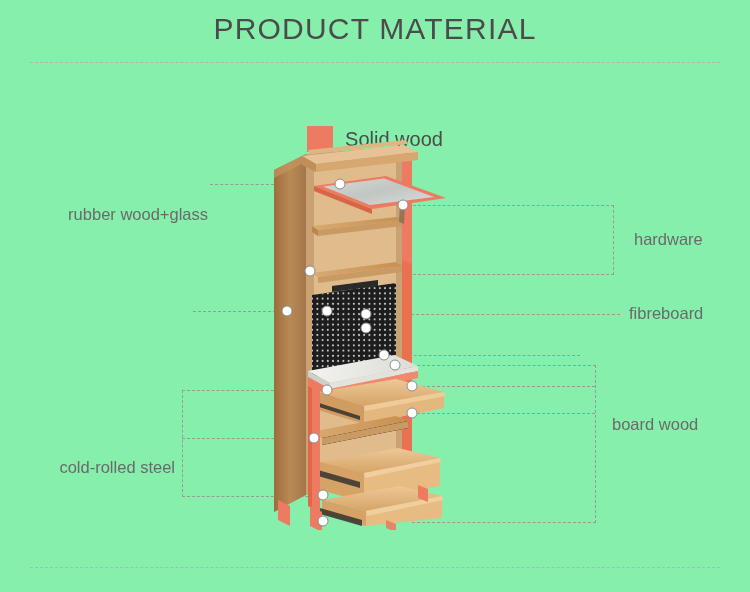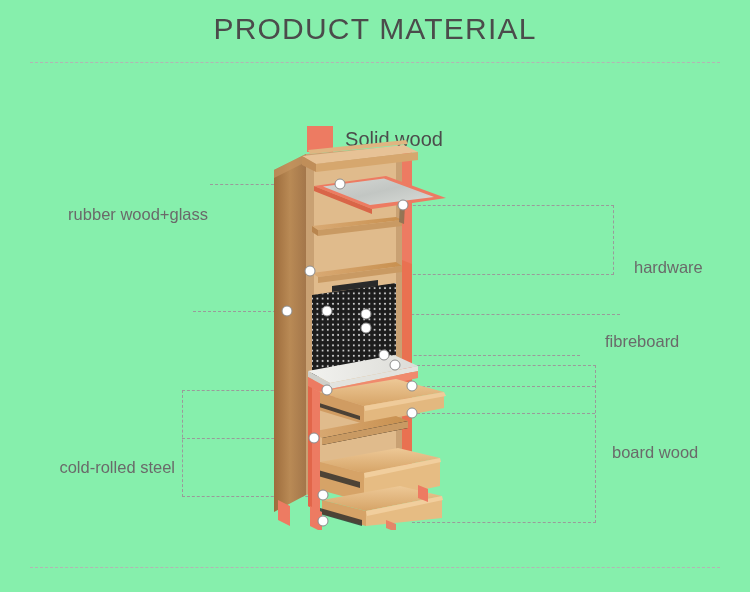--- a/index.html
+++ b/index.html
@@ -66,21 +66,21 @@
   }
 
   
   .callout-label {
     position: absolute;
     font-size: 16.5px;
     color: #6a6a6a;
     white-space: nowrap;
     font-family: "Liberation Sans", sans-serif;
   }
-  .callout-label.right-side { text-align: center; margin-top: 28px; }
+  .callout-label.right-side { text-align: center; }
   .callout-label.left-side  { text-align: right; margin-top: 31px; }
 
   
   .leader {
     position: absolute;
     height: 0;
     border-top: 1px dashed #9a9a9a;
   }
 
   
@@ -143,21 +143,21 @@
   <div class="leader" style="left:182px; top:438px; width:132px;"></div>
   <div class="dot" style="left:314px; top:438px;"></div>
   <div class="dot" style="left:327px; top:390px;"></div>
   <div class="dot" style="left:323px; top:495px;"></div>
 
   <div class="bracket open-left" style="left:403px; top:205px; width:210px; height:68px;"></div>
   <div class="callout-label right-side" style="left:634px; top:230px;">hardware</div>
   <div class="dot" style="left:403px; top:205px;"></div>
 
   <div class="leader" style="left:366px; top:314px; width:254px;"></div>
-  <div class="callout-label right-side" style="left:605px; top:304px;">fibreboard</div>
+  <div class="callout-label right-side" style="left:629px; top:304px;">fibreboard</div>
   <div class="dot" style="left:366px; top:314px;"></div>
 
   <div class="leader" style="left:384px; top:355px; width:196px;"></div>
   <div class="dot" style="left:384px; top:355px;"></div>
 
   <div class="bracket open-left" style="left:412px; top:365px; width:183px; height:156px;"></div>
   <div class="callout-label right-side" style="left:612px; top:415px;">board wood</div>
 
   <div class="leader" style="left:412px; top:386px; width:183px;"></div>
   <div class="leader" style="left:412px; top:413px; width:183px;"></div>

